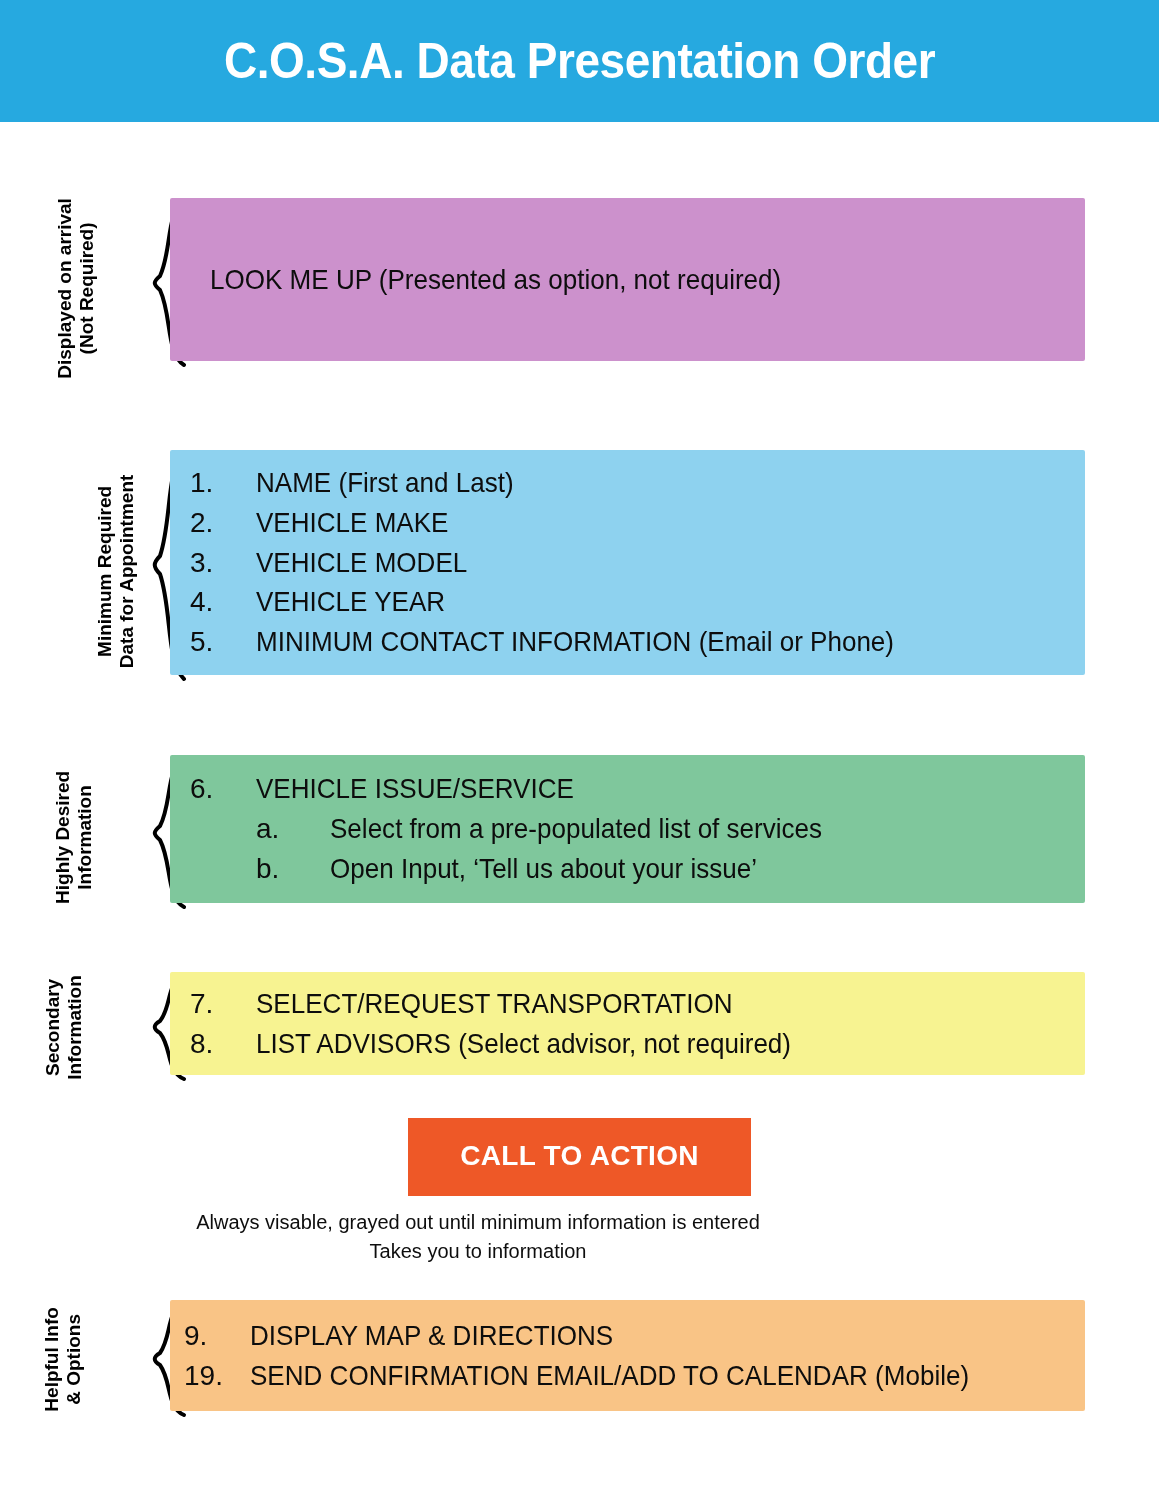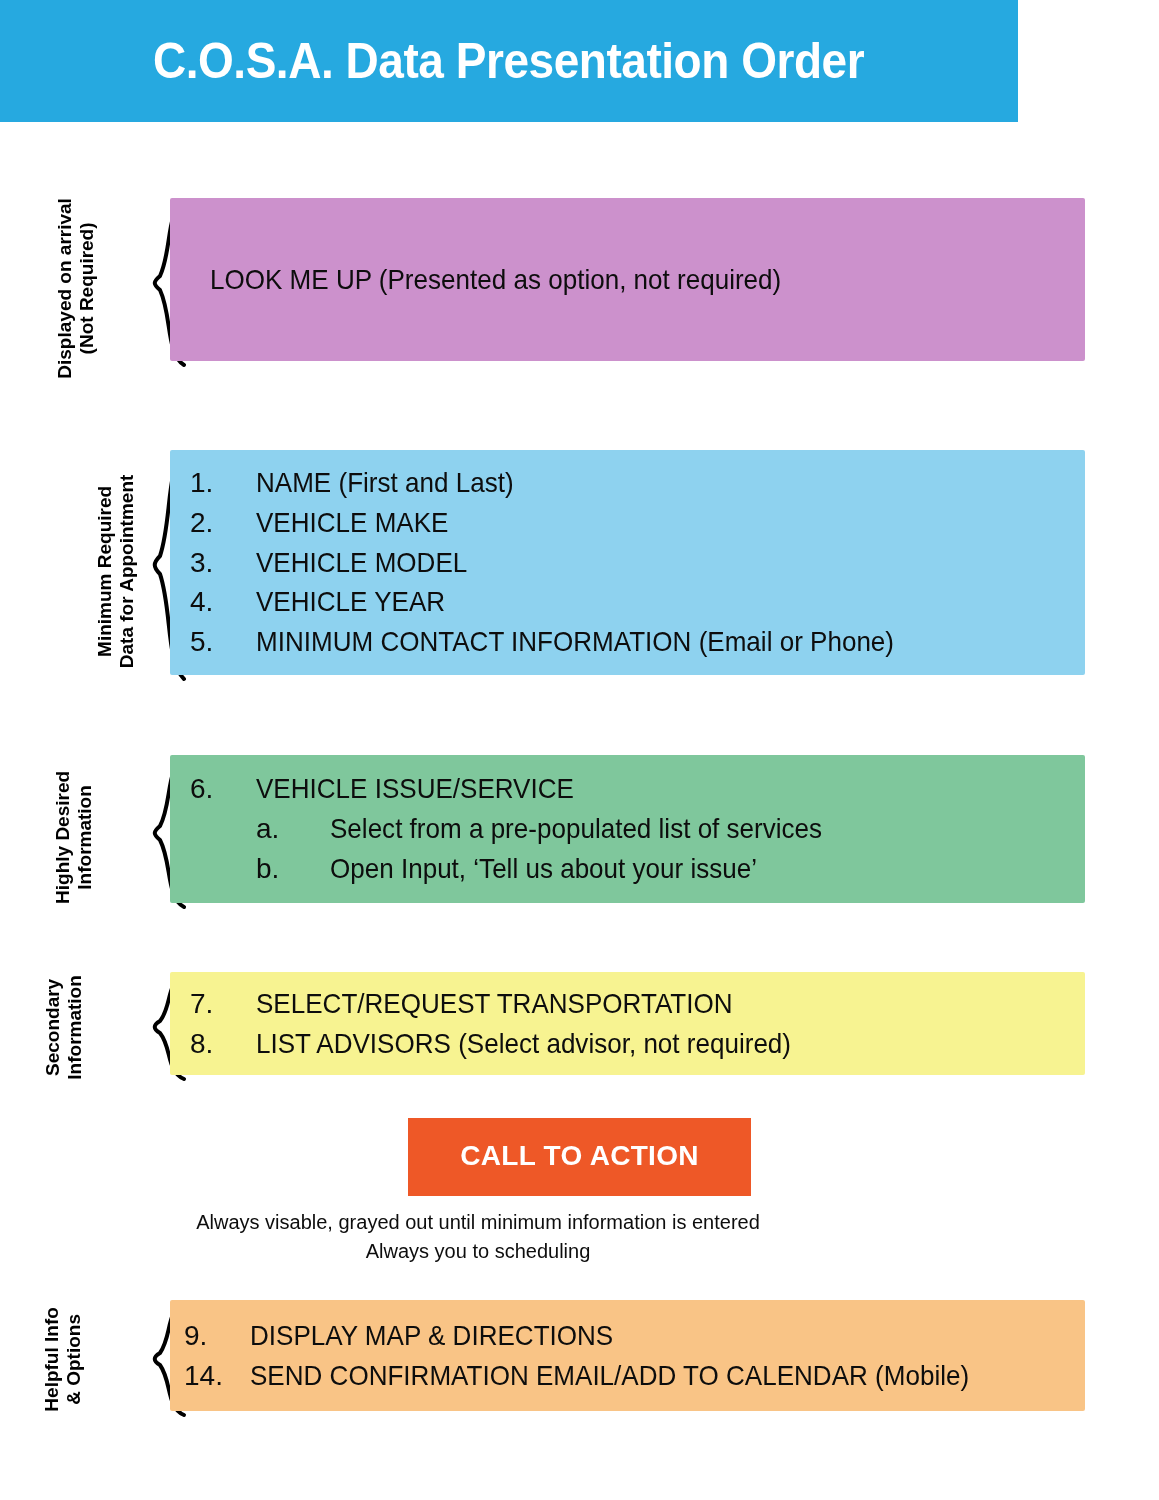--- a/index.html
+++ b/index.html
@@ -13,21 +13,21 @@
     position: relative;
     font-family: "Liberation Sans", sans-serif;
     overflow: hidden;
   }
 
   
   #header-banner {
     position: absolute;
     left: 0;
     top: 0;
-    width: 1018px;
+    width: 1159px;
     height: 122px;
     background: #26a9e0;
     display: flex;
     align-items: center;
     justify-content: center;
   }
   #page-title {
     color: #ffffff;
     font-size: 50px;
     font-weight: bold;
@@ -255,38 +255,38 @@
         </div>
     </div>
   </div>
 </div>
 
 <div id="cta-wrap">
   <button id="cta-button">CALL TO ACTION</button>
 </div>
 <div id="cta-notes">
   <div>Always visable, grayed out until minimum information is entered</div>
-  <div>Always you to scheduling</div>
+  <div>Takes you to information</div>
 </div>
 
 <div class="section" style="top:1300px; height:118px; width:1159px;">
   <div class="side-label" style="left:-27px; top:37px; width:180px;">
     <span>Helpful Info</span><br>
     <span>&amp; Options</span>
   </div>
   <div class="brace">
     <svg width="42" height="118" viewBox="0 0 42 118" fill="none">
       <path d="M36 3 C18 11, 24 36, 12 53 C5 57, 5 61, 12 65 C24 82, 18 107, 36 115" stroke="#000000" stroke-width="4" fill="none" stroke-linecap="round"></path>
     </svg>
   </div>
   <div class="band" style="width:915px; height:111px; background:#f9c486;">
     <div class="band-text" style="padding-left:14px;">
       <div class="row">
           <span class="num">9.</span>
           <span class="txt cond">DISPLAY MAP &amp; DIRECTIONS</span>
         </div>
       <div class="row">
-          <span class="num">14.</span>
+          <span class="num">19.</span>
           <span class="txt cond">SEND CONFIRMATION EMAIL/ADD TO CALENDAR (Mobile)</span>
         </div>
     </div>
   </div>
 </div>
 
 </body></html>

